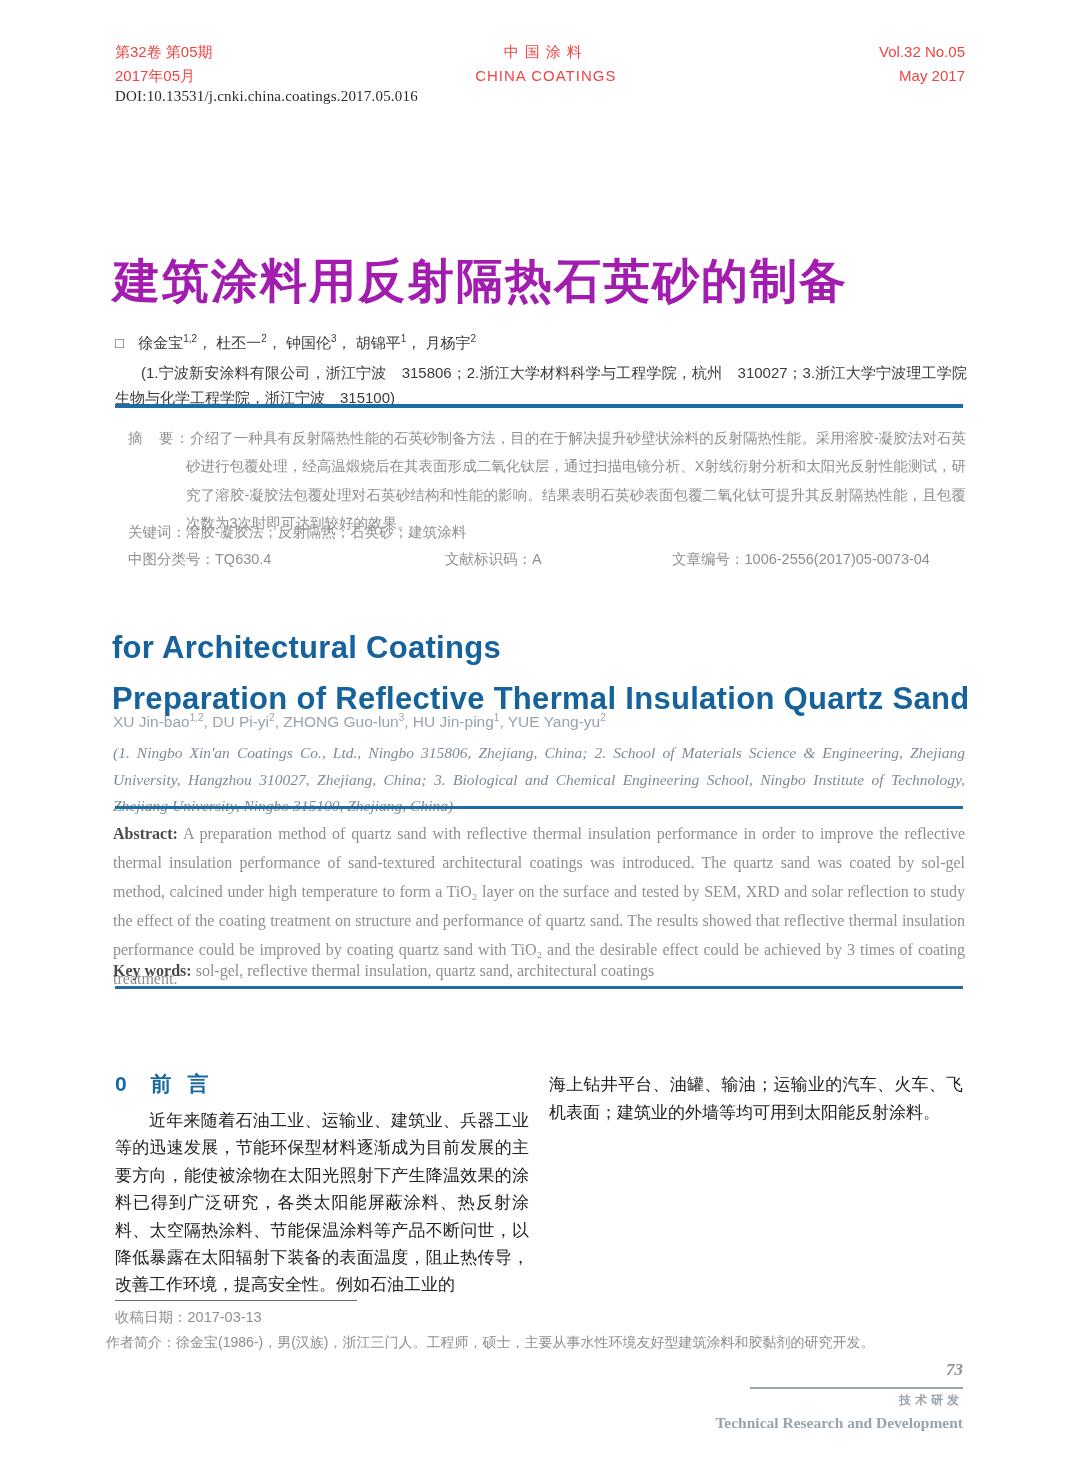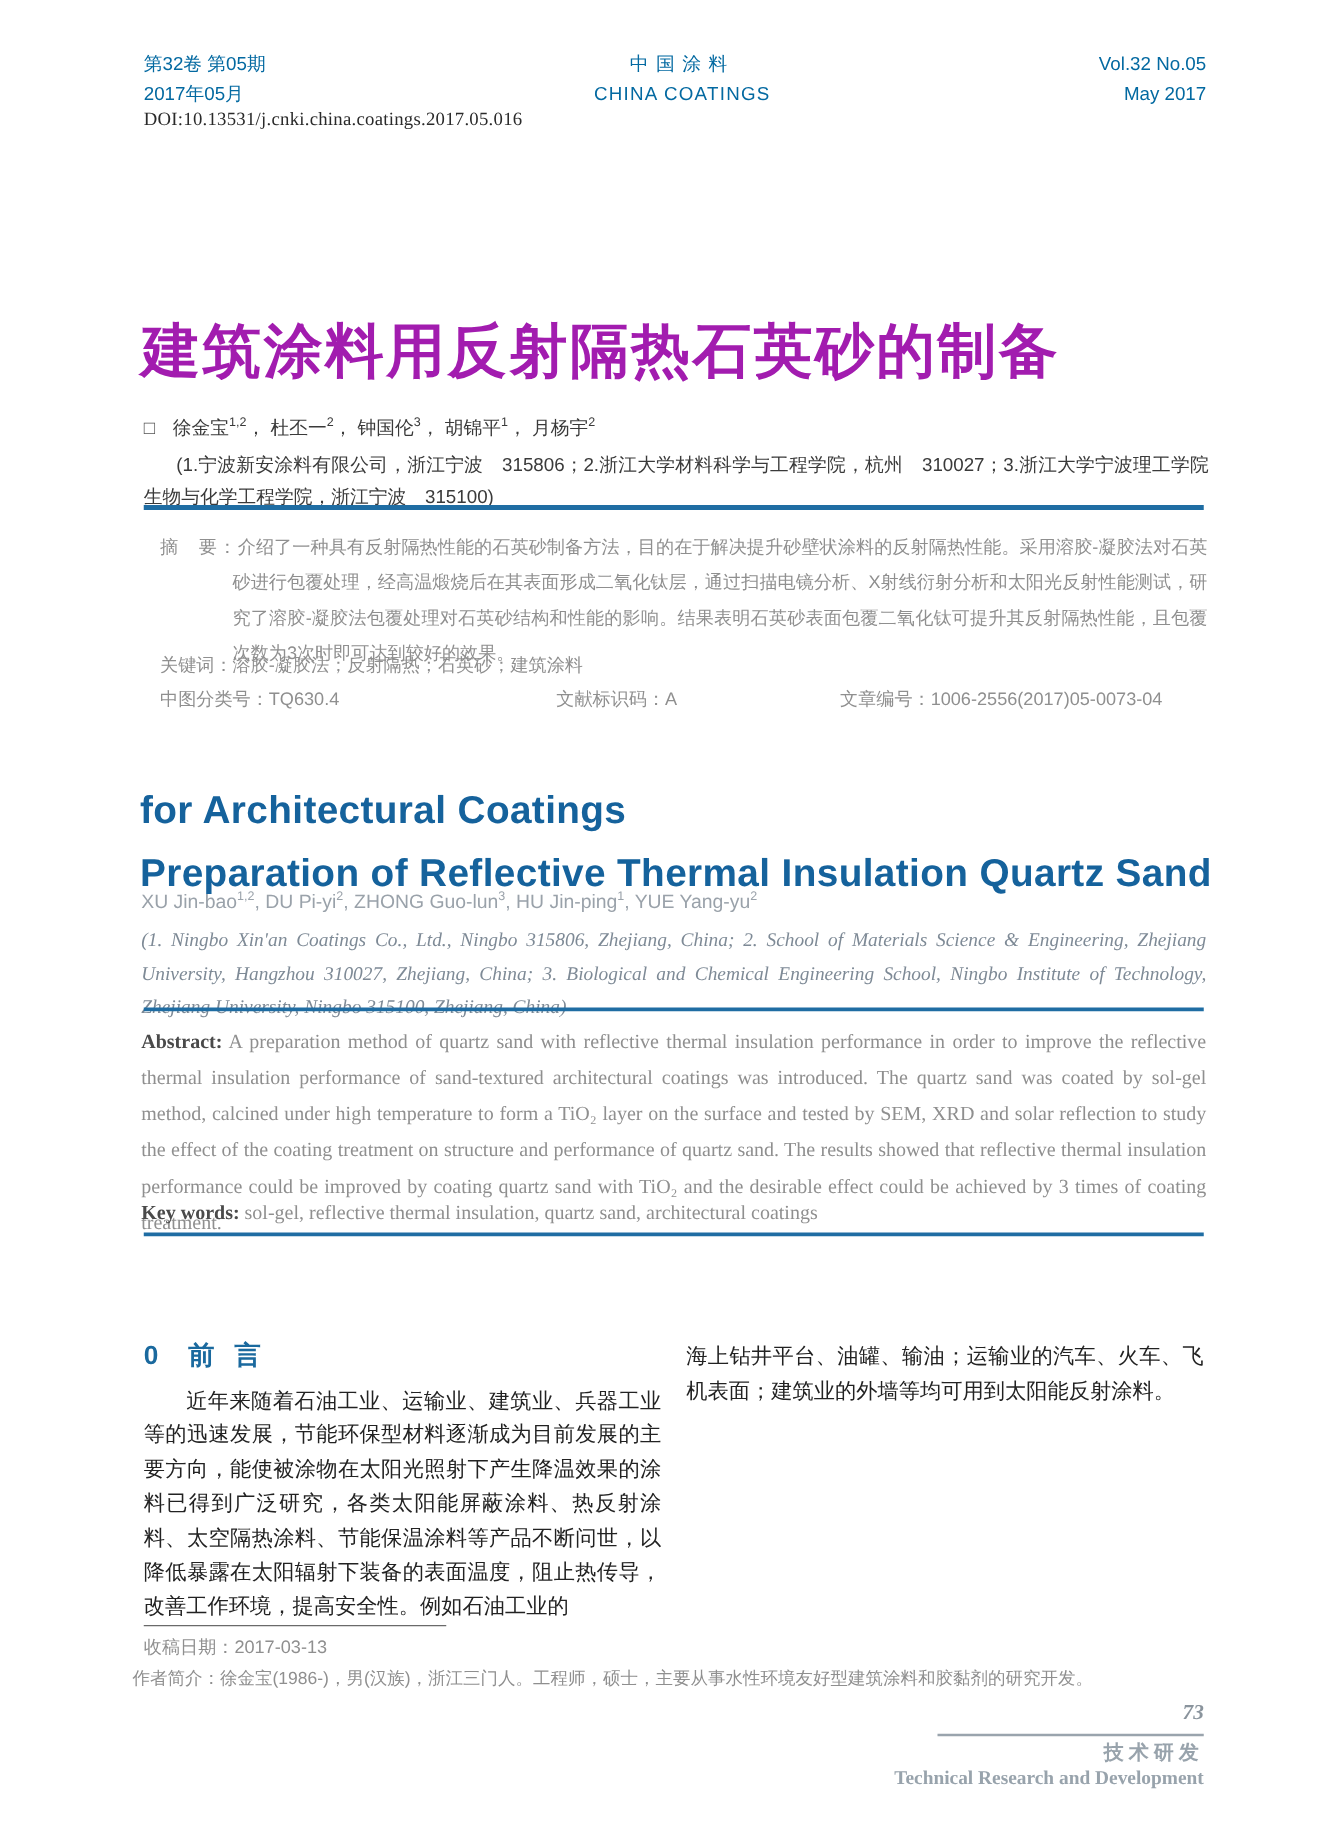--- a/index.html
+++ b/index.html
@@ -9,21 +9,21 @@
     width:1075px; height:1459px;
     background:#ffffff;
     font-family:"Liberation Sans","DejaVu Sans",sans-serif;
     overflow:hidden;
   }
 
   
   .journal-header {
     position:absolute; top:40px; left:115px; width:850px;
     display:flex; justify-content:space-between;
-    color:#0369a1; font-size:15px; line-height:24px;
+    color:#ef4444; font-size:15px; line-height:24px;
   }
   .jh-left { text-align:left; }
   .jh-center { text-align:center; letter-spacing:1px; }
   .jh-center .cn { letter-spacing:6px; }
   .jh-right { text-align:right; }
   .doi-line {
     position:absolute; top:88px; left:115px;
     color:#2a2a2a; font-family:"Liberation Serif","DejaVu Serif",serif;
     font-size:15px; letter-spacing:0.2px;
   }
@@ -137,21 +137,21 @@
     position:absolute; top:1360px; right:112px;
     color:#8a949d; font-size:17px; font-style:italic; font-weight:bold;
     font-family:"Liberation Serif","DejaVu Serif",serif;
   }
   .footer-rule {
     position:absolute; top:1387px; left:750px; width:213px; height:2px;
     background:#9aa4ad;
   }
   .footer-cn {
     position:absolute; top:1392px; right:112px;
-    color:#98a3ac; font-size:16px; font-weight:bold; letter-spacing:4px;
+    color:#98a3ac; font-size:12px; font-weight:bold; letter-spacing:4px;
     font-family:"Liberation Serif","DejaVu Serif",serif;
   }
   .footer-en {
     position:absolute; top:1414px; right:112px;
     color:#98a3ac; font-size:15.5px; font-weight:bold;
     font-family:"Liberation Serif","DejaVu Serif",serif;
   }
 </style>
 </head>
 <body>

